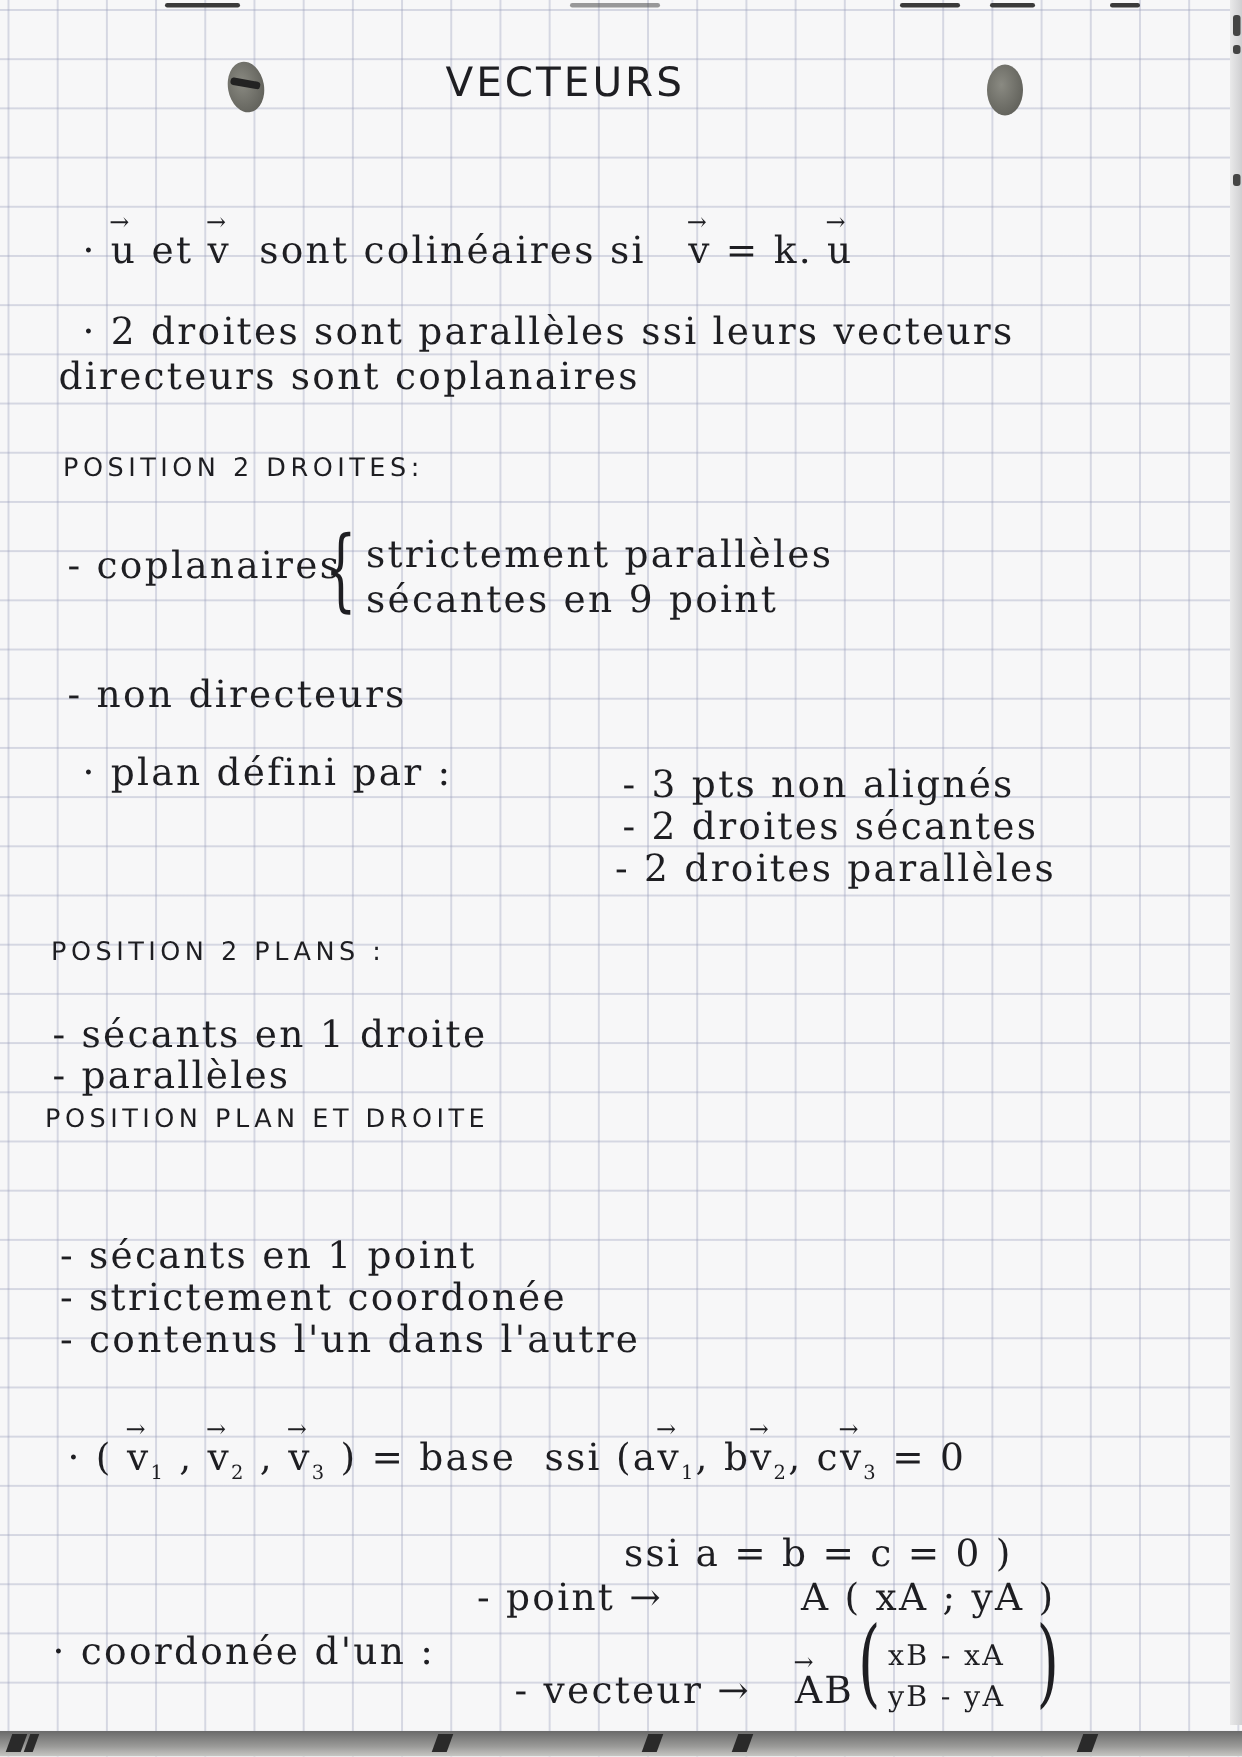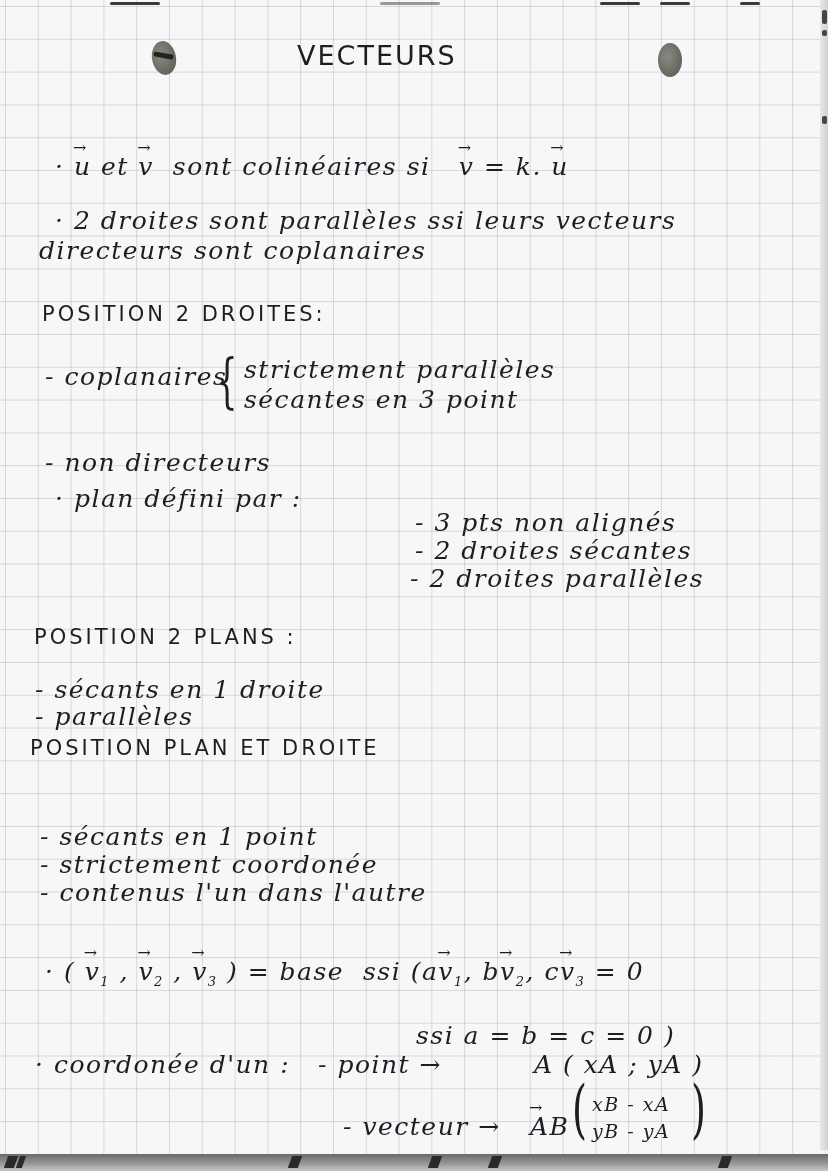--- a/index.html
+++ b/index.html
@@ -19,25 +19,25 @@
   .right-edge { position:absolute; right:0; top:0; width:8px; height:1150px; background:linear-gradient(to right,#e9e9ea,#cfcfd1); }
   .right-edge i { position:absolute; right:1px; width:5px; background:#444; border-radius:2px; }
   .bottom-band { position:absolute; left:0; top:1154px; width:828px; height:17px;
     background:linear-gradient(to bottom,#6a6a6a,#9a9a98 60%,#c7c7c4); }
   .bottom-band b { position:absolute; top:2px; width:10px; height:12px; background:#2a2a2a; transform:skewX(-20deg); }
   .hole { position:absolute; width:24px; height:34px; border-radius:50%;
     background:radial-gradient(ellipse at 40% 40%, #8a8a82, #55554f); }
   .hole.left { left:152px; top:41px; transform:rotate(-10deg); }
   .hole.right { left:658px; top:43px; }
   .hole.left::after { content:""; position:absolute; left:2px; top:12px; width:20px; height:5px; background:#222; transform:rotate(20deg); border-radius:2px; }
-  .hw { position:absolute; white-space:nowrap; font-style:italic; letter-spacing:1.5px; }
+  .hw { position:absolute; white-space:nowrap; letter-spacing:1.5px; }
   .caps { position:absolute; white-space:nowrap; font-family:"DejaVu Sans", sans-serif; letter-spacing:3px; }
   .title { left:297px; top:40px; font-size:27px; letter-spacing:2px; }
   .s { font-size:25px; }
-  .m { font-size:21px; }
+  .m { font-size:17px; }
   .brace { position:absolute; font-style:normal; font-size:60px; line-height:1; font-weight:200; transform:scaleX(0.55); }
   .vec { position:relative; display:inline-block; }
   .vec::before { content:"→"; position:absolute; left:-1px; top:-14px; font-size:16px; font-style:normal; }
   .paren { position:absolute; font-size:64px; font-style:normal; font-weight:200; transform:scaleX(0.6); }
   sub { font-size:13px; }
 </style>
 </head>
 <body>
 
 <div class="top-edge">
@@ -68,24 +68,24 @@
   <span class="vec">u</span>
 </div>
 
 <div class="hw s" style="left:55px;top:206px">· 2 droites sont parallèles ssi leurs vecteurs</div>
 <div class="hw s" style="left:39px;top:236px">directeurs sont coplanaires</div>
 
 <div class="caps m" style="left:42px;top:302px">POSITION 2 DROITES:</div>
 <div class="hw s" style="left:45px;top:362px">- coplanaires</div>
 <div class="brace" style="left:208px;top:350px">{</div>
 <div class="hw s" style="left:244px;top:355px">strictement parallèles</div>
-<div class="hw s" style="left:244px;top:385px">sécantes en 3 point</div>
+<div class="hw s" style="left:244px;top:385px">sécantes en 9 point</div>
 <div class="hw s" style="left:45px;top:448px">- non directeurs</div>
 
-<div class="hw s" style="left:55px;top:484px">· plan défini par :</div>
+<div class="hw s" style="left:55px;top:500px">· plan défini par :</div>
 <div class="hw s" style="left:415px;top:508px">- 3 pts non alignés</div>
 <div class="hw s" style="left:415px;top:536px">- 2 droites sécantes</div>
 <div class="hw s" style="left:410px;top:564px">- 2 droites parallèles</div>
 
 <div class="caps m" style="left:34px;top:625px">POSITION 2 PLANS :</div>
 <div class="hw s" style="left:35px;top:675px">- sécants en 1 droite</div>
 <div class="hw s" style="left:35px;top:702px">- parallèles</div>
 
 <div class="caps m" style="left:30px;top:736px">POSITION PLAN ET DROITE</div>
 <div class="hw s" style="left:40px;top:822px">- sécants en 1 point</div>
@@ -97,21 +97,21 @@
   <span>(</span>
   <span class="vec"><span>v</span><sub>1</sub></span> ,
   <span class="vec"><span>v</span><sub>2</sub></span> ,
   <span class="vec"><span>v</span><sub>3</sub></span>
   <span>) = base</span>
   &nbsp;<span>ssi (a</span><span class="vec">v<sub>1</sub></span><span>, b</span><span class="vec">v<sub>2</sub></span><span>, c</span><span class="vec">v<sub>3</sub></span>
   <span>= 0</span>
 </div>
 <div class="hw s" style="left:416px;top:1021px">ssi  a = b = c = 0 )</div>
 
-<div class="hw s" style="left:35px;top:1050px">· coordonée d'un :</div>
+<div class="hw s" style="left:35px;top:1086px">· coordonée d'un :</div>
 <div class="hw s" style="left:318px;top:1050px">- point →</div>
 <div class="hw s" style="left:534px;top:1050px">A ( xA ; yA )</div>
 <div class="hw s" style="left:343px;top:1112px">- vecteur →</div>
 <div class="hw s" style="left:530px;top:1112px"><span class="vec">AB</span></div>
 <div class="paren" style="left:567px;top:1072px">(</div>
 <div class="hw" style="left:592px;top:1093px;font-size:19px">xB - xA</div>
 <div class="hw" style="left:592px;top:1120px;font-size:19px">yB - yA</div>
 <div class="paren" style="left:686px;top:1072px">)</div>
 
 <div class="bottom-band">

